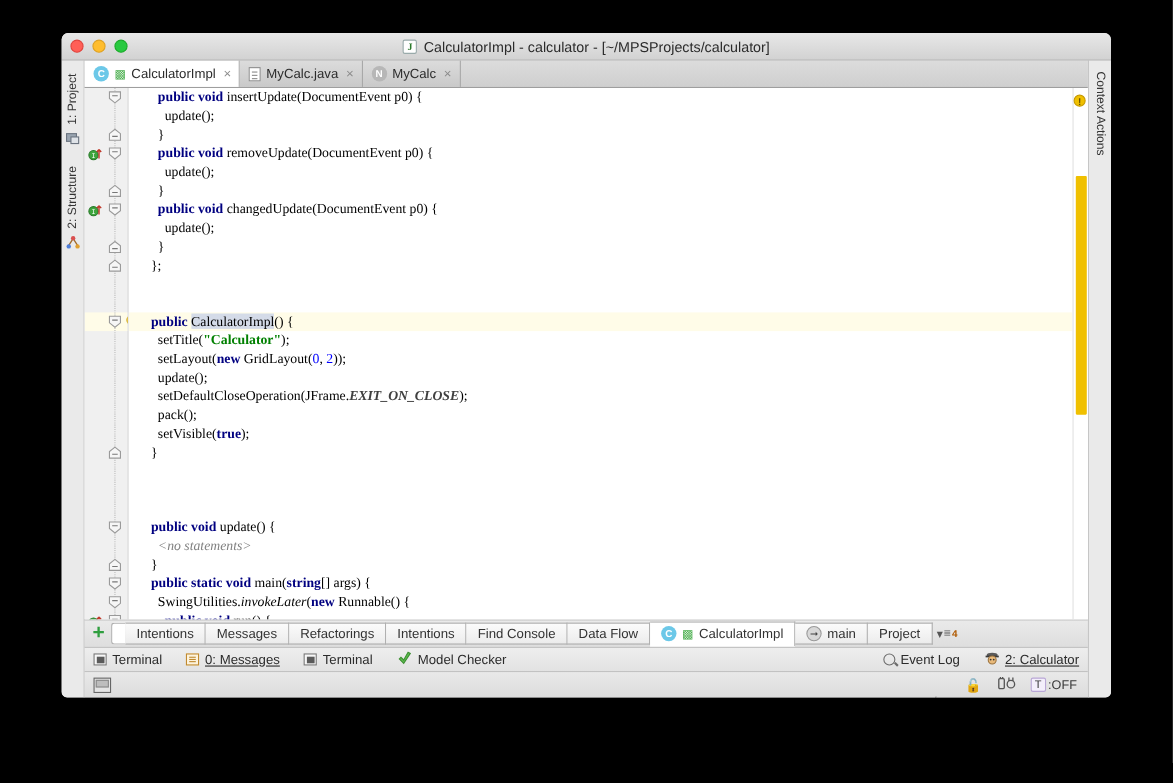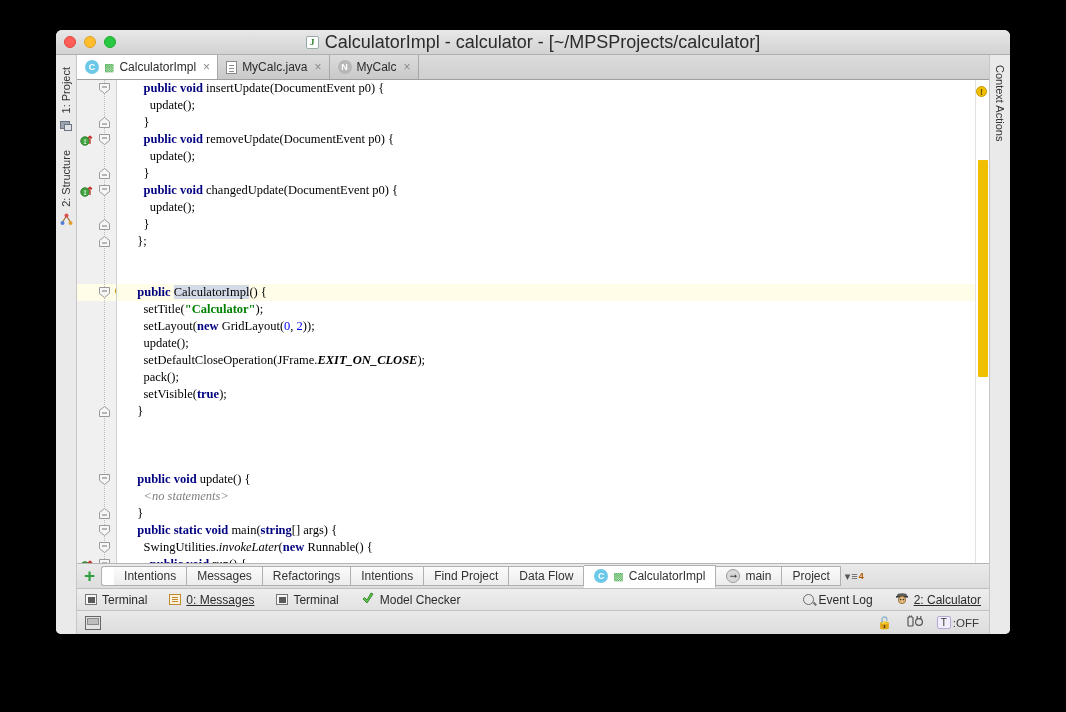--- a/index.html
+++ b/index.html
@@ -33,21 +33,21 @@
   .lights { display: flex; gap: 8px; padding-left: 8px; }
   .light { width: 12px; height: 12px; border-radius: 50%; }
   .light.red    { background: #ff5f57; border: 1px solid #e0443e; }
   .light.yellow { background: #ffbd2e; border: 1px solid #dea123; }
   .light.green  { background: #28c940; border: 1px solid #1aab29; }
   #title-wrap {
     position: absolute; left: 0; right: 0; top: 0; bottom: 0;
     display: flex; align-items: center; justify-content: center;
     gap: 6px; pointer-events: none;
   }
-  #title-text { font-size: 18px; color: #2b2b2b; }
+  #title-text { font-size: 13px; color: #2b2b2b; }
   .jicon {
     width: 13px; height: 13px; border: 1px solid #9aa; background: #fff;
     border-radius: 2px; position: relative;
     display: inline-flex; align-items: center; justify-content: center;
     font-size: 9px; color: #2a7a2a; font-weight: bold;
     font-family: "Liberation Serif", serif;
   }
 
   
   #body { flex: 1 1 auto; display: flex; min-height: 0; }
@@ -129,21 +129,21 @@
     line-height: 17px;
     padding-top: 0;
     white-space: pre;
   }
   #code .line { height: 17px; padding-left: 14px; }
   #code .line.hl { background: #fffce8; }
 
   .kw   { color: #000080; font-weight: bold; }
   .str  { color: #008000; font-weight: bold; }
   .num  { color: #0000ff; }
-  .stat { color: #000000; font-weight: bold; font-style: italic; }
+  .stat { color: #404040; font-weight: bold; font-style: italic; }
   .plain{ color: #000000; }
   .cmt  { color: #808080; font-style: italic; margin-top: 30px; }
   .sel  { background: #d4dbe8; }
 
   
   #markerbar {
     flex: 0 0 14px; background: #fff; border-left: 1px solid #e2e2e2;
     position: relative;
   }
   #scrollthumb {
@@ -426,21 +426,21 @@
         </div>
       </div>
 
       <div id="tooltabs">
         <div id="plusbtn">+</div>
         <div class="stub"></div>
         <div class="ttab">Intentions</div>
         <div class="ttab">Messages</div>
         <div class="ttab">Refactorings</div>
         <div class="ttab">Intentions</div>
-        <div class="ttab">Find Project</div>
+        <div class="ttab">Find Console</div>
         <div class="ttab">Data Flow</div>
         <div class="ttab active">
           <span class="circ c">C</span>
           <span class="greenglyph">▩</span>
           <span>CalculatorImpl</span>
         </div>
         <div class="ttab">
           <span class="arrowcirc">➞</span>
           <span>main</span>
         </div>

